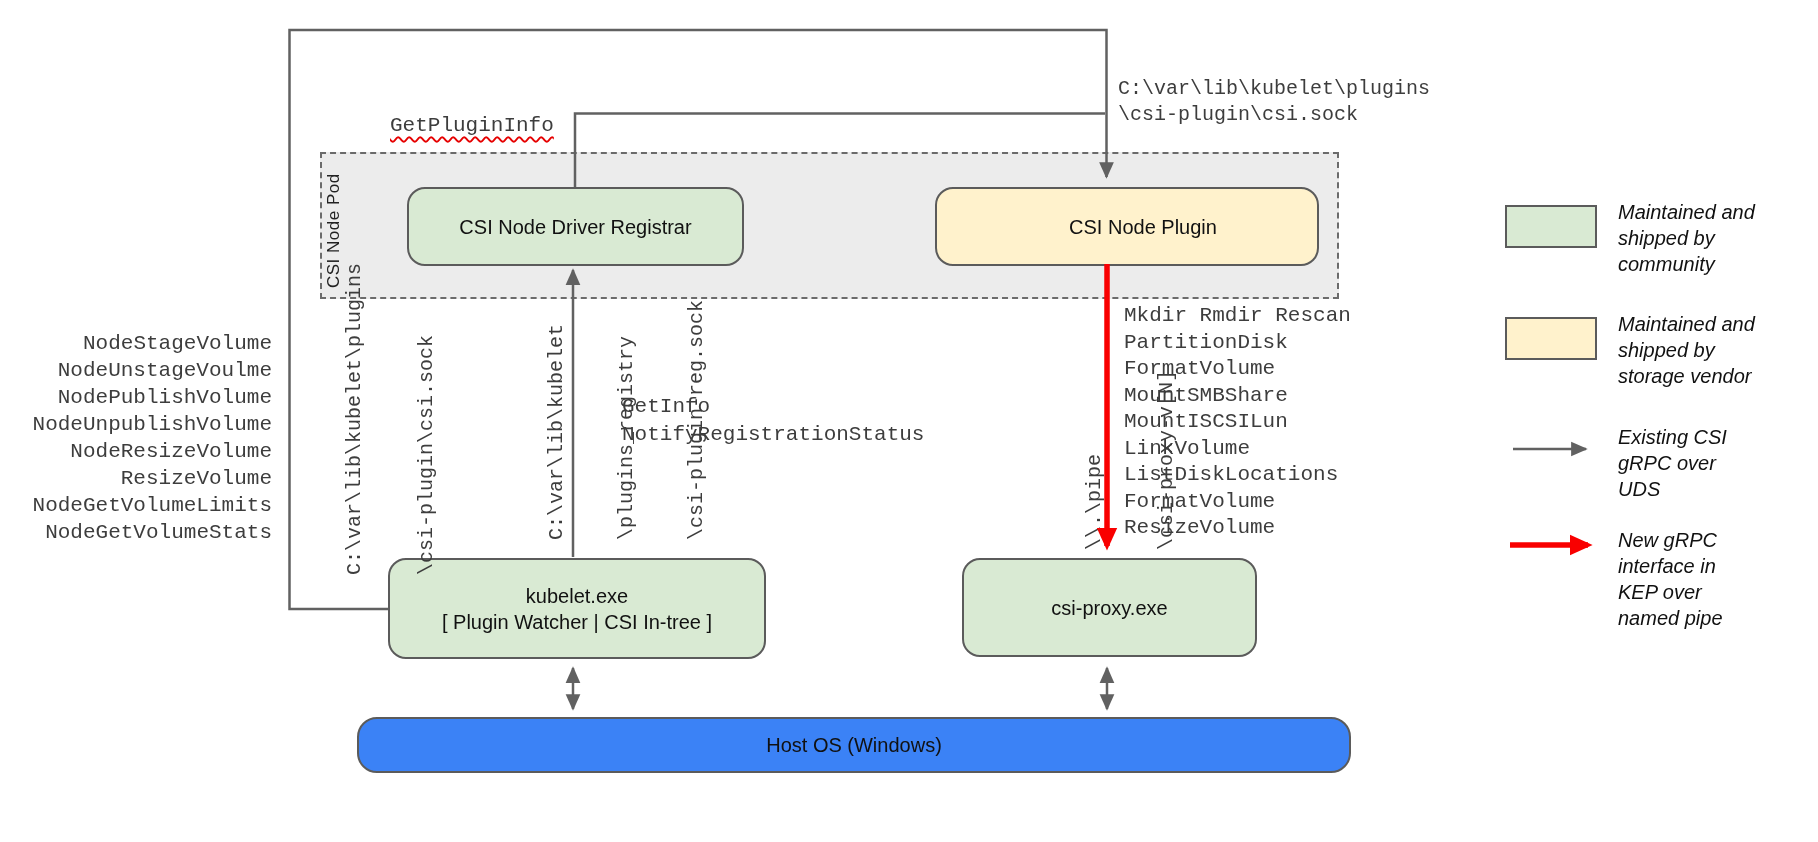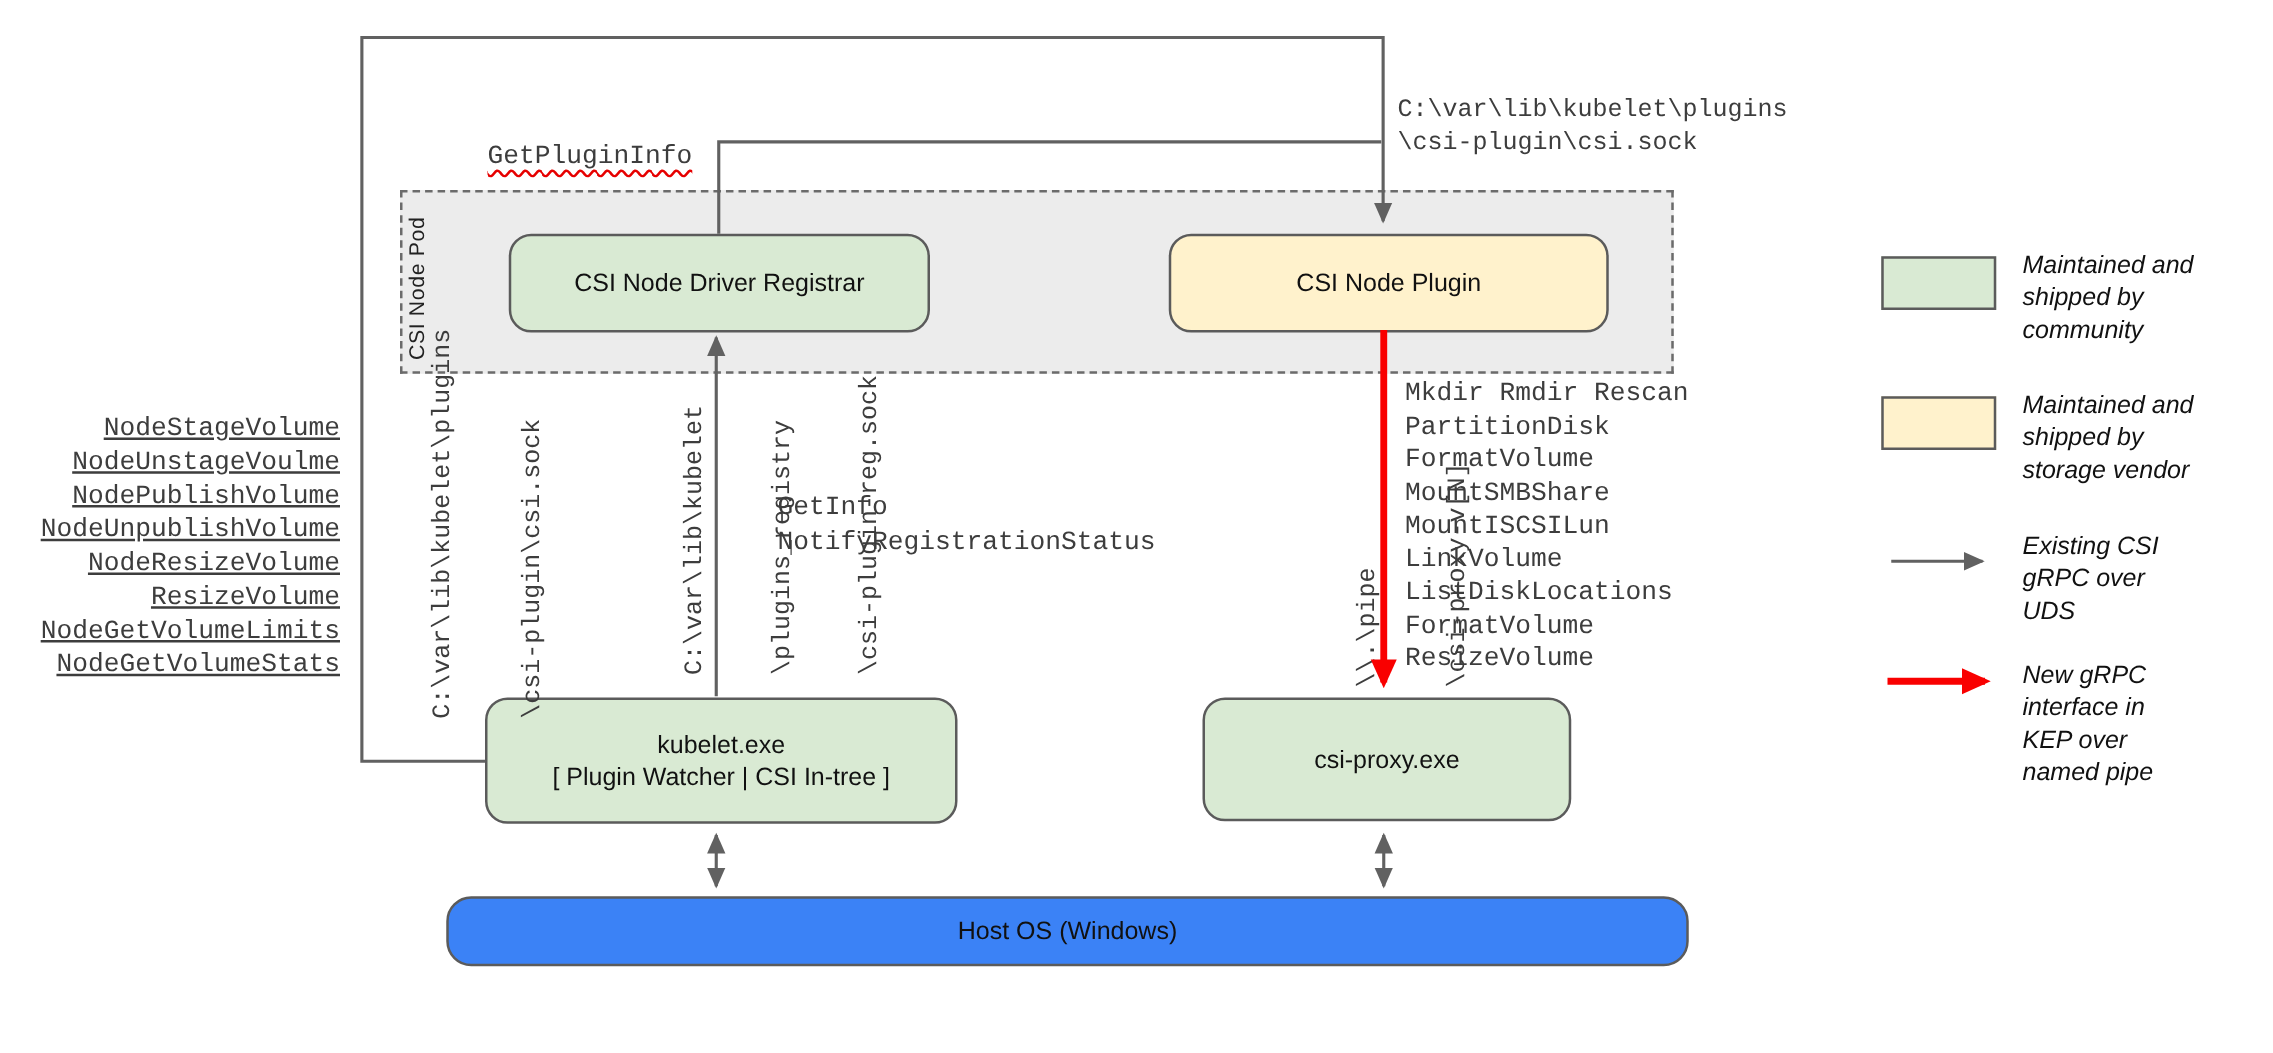--- a/index.html
+++ b/index.html
@@ -28,21 +28,21 @@
 
 <div id="canvas">
 
   <div class="pod"></div>
   <div class="vtext" style="left:324px;top:288px;font-size:17px;color:#222;letter-spacing:0.5px;">CSI Node Pod</div>
 
   <div class="box box-green" style="left:407px;top:187px;width:333px;height:75px;">
     <span>CSI Node Driver Registrar</span>
   </div>
 
-  <div class="box box-yellow" style="left:935px;top:187px;width:348px;height:75px;">
+  <div class="box box-yellow" style="left:935px;top:187px;width:348px;height:75px;padding-left:32px;">
     <span>CSI Node Plugin</span>
   </div>
 
   <div class="box box-green" style="left:388px;top:558px;width:374px;height:97px;">
     <span>kubelet.exe</span>
     <span>[ Plugin Watcher | CSI In-tree ]</span>
   </div>
 
   <div class="box box-green" style="left:962px;top:558px;width:291px;height:95px;">
     <span>csi-proxy.exe</span>
@@ -52,21 +52,21 @@
     <span>Host OS (Windows)</span>
   </div>
 
   <div class="abs mono wavy" style="left:390px;top:114px;">GetPluginInfo</div>
 
   <div class="abs mono listblock" style="left:1118px;top:76px;line-height:26px;font-size:20px;">
     <div>C:\var\lib\kubelet\plugins</div>
     <div>\csi-plugin\csi.sock</div>
   </div>
 
-  <div class="abs mono listblock" style="left:30px;top:330px;width:242px;text-align:right;line-height:27px;text-decoration:underline;">
+  <div class="abs mono listblock" style="left:30px;top:330px;width:242px;text-align:right;line-height:27px;">
     <div>NodeStageVolume</div>
     <div>NodeUnstageVoulme</div>
     <div>NodePublishVolume</div>
     <div>NodeUnpublishVolume</div>
     <div>NodeResizeVolume</div>
     <div>ResizeVolume</div>
     <div>NodeGetVolumeLimits</div>
     <div>NodeGetVolumeStats</div>
   </div>
 

